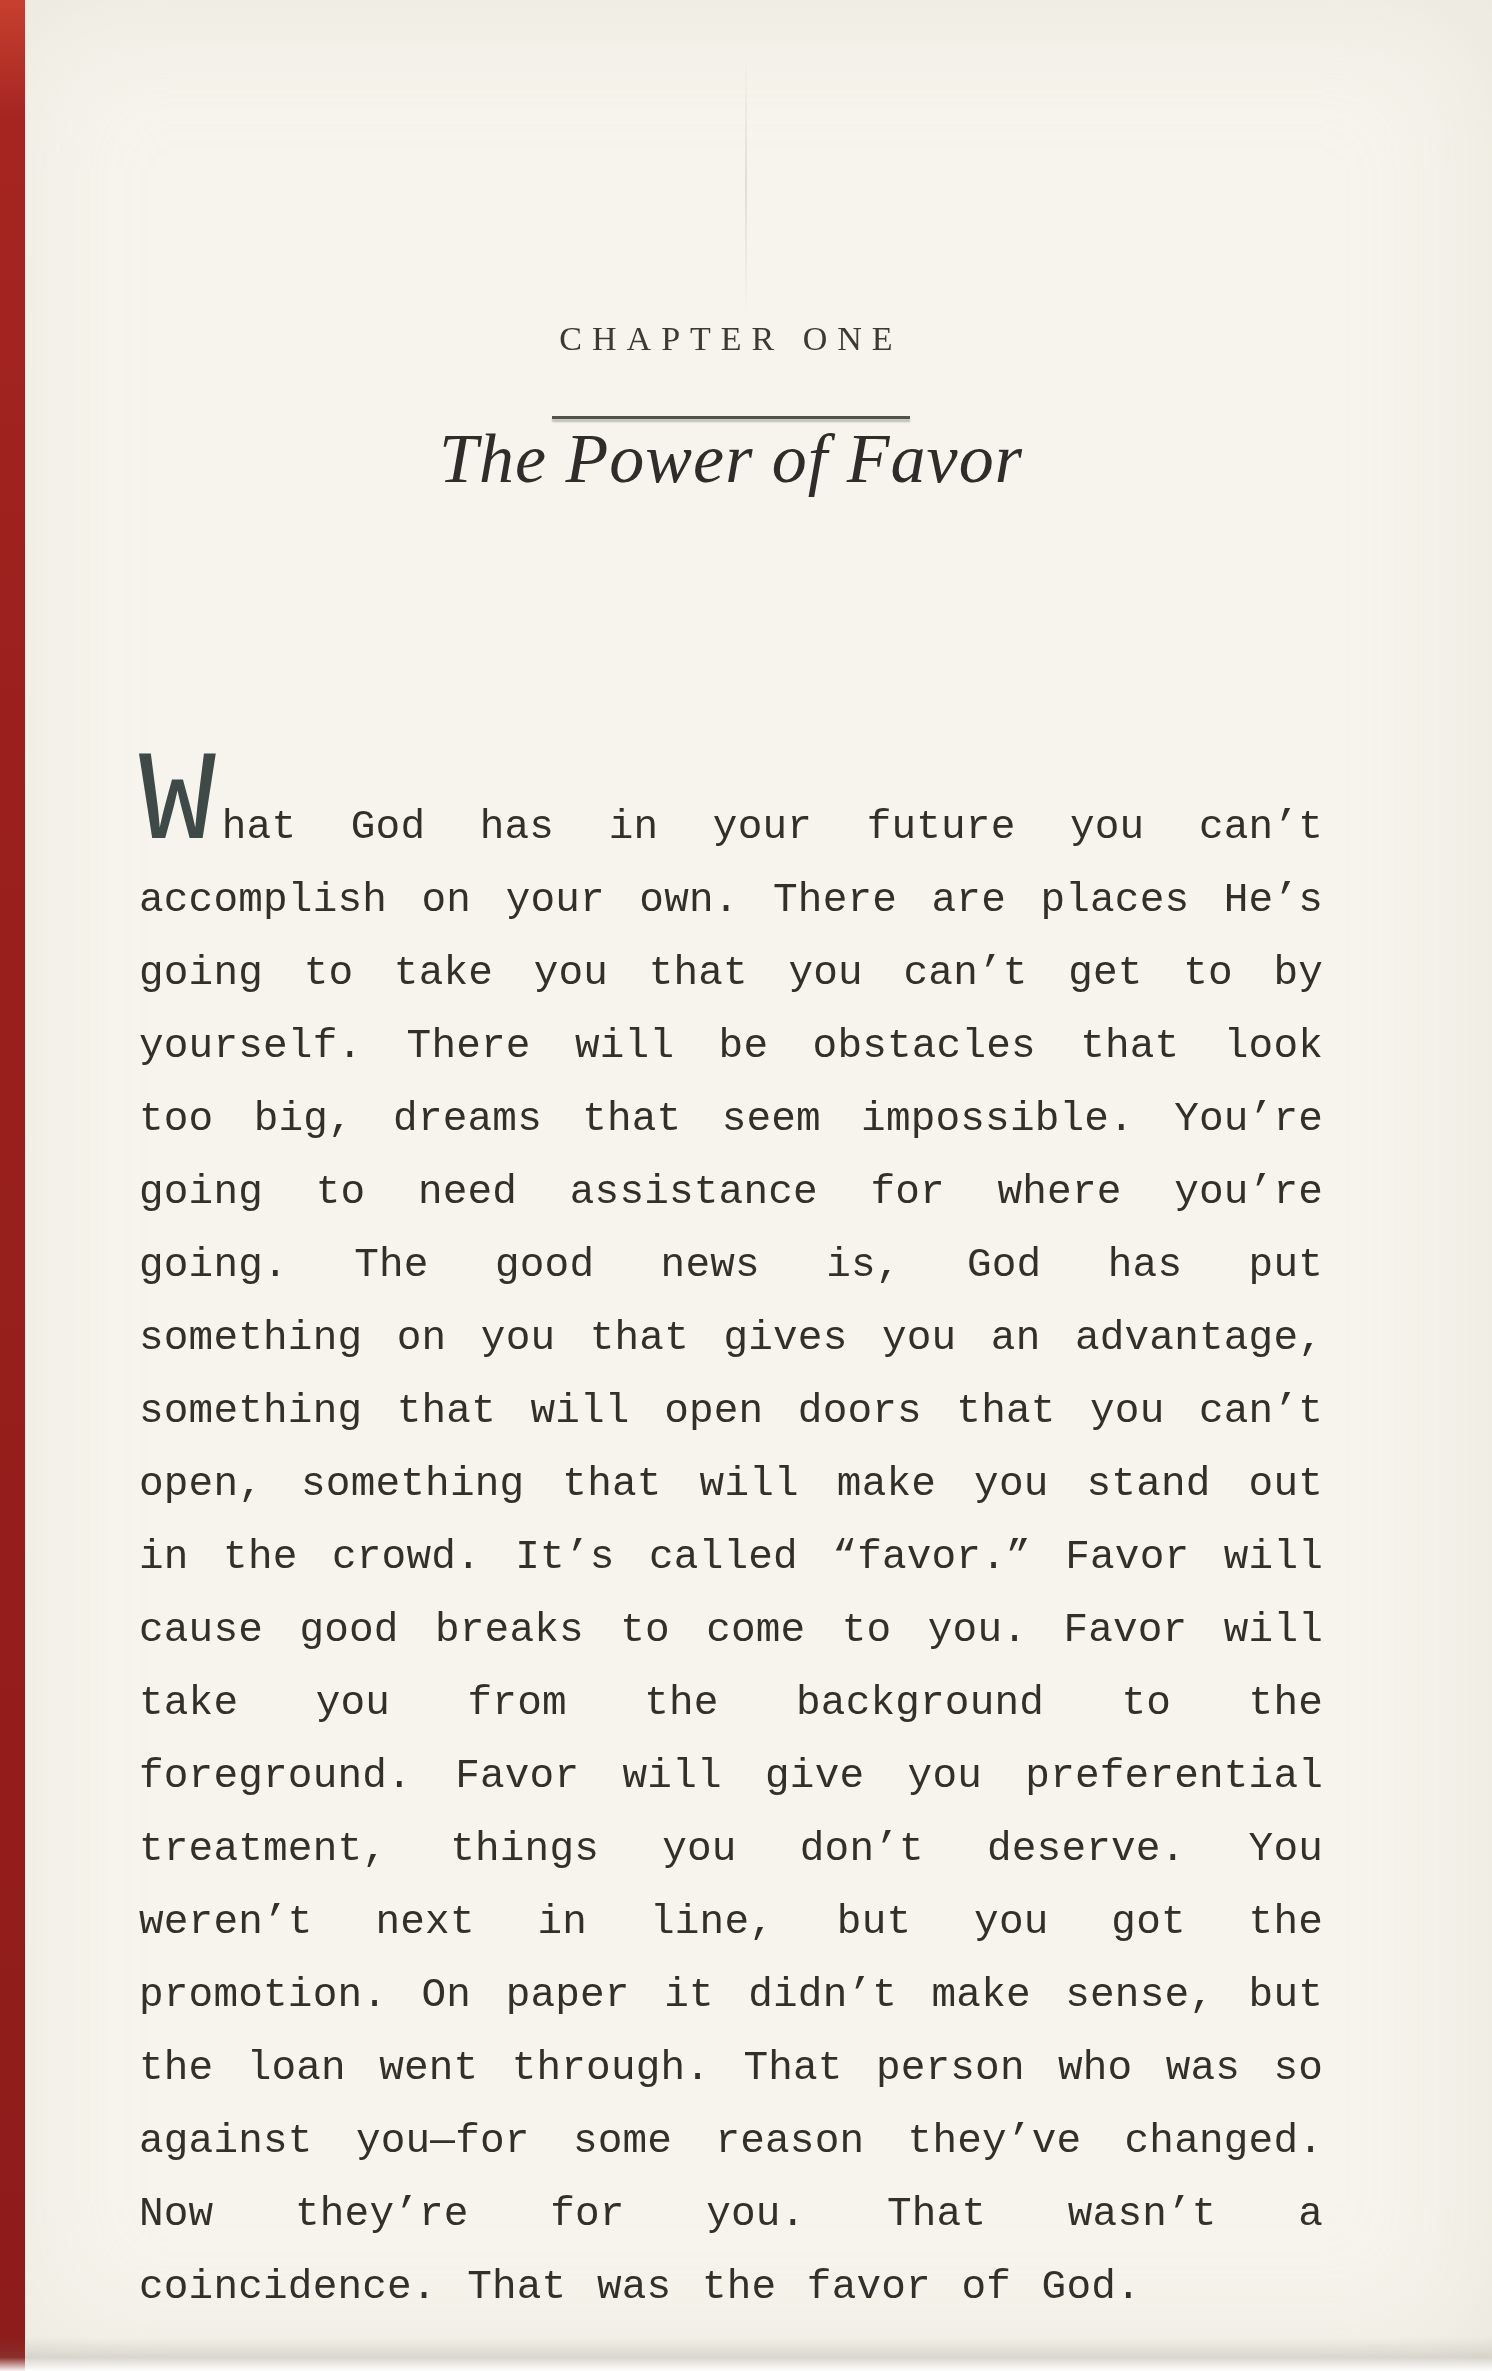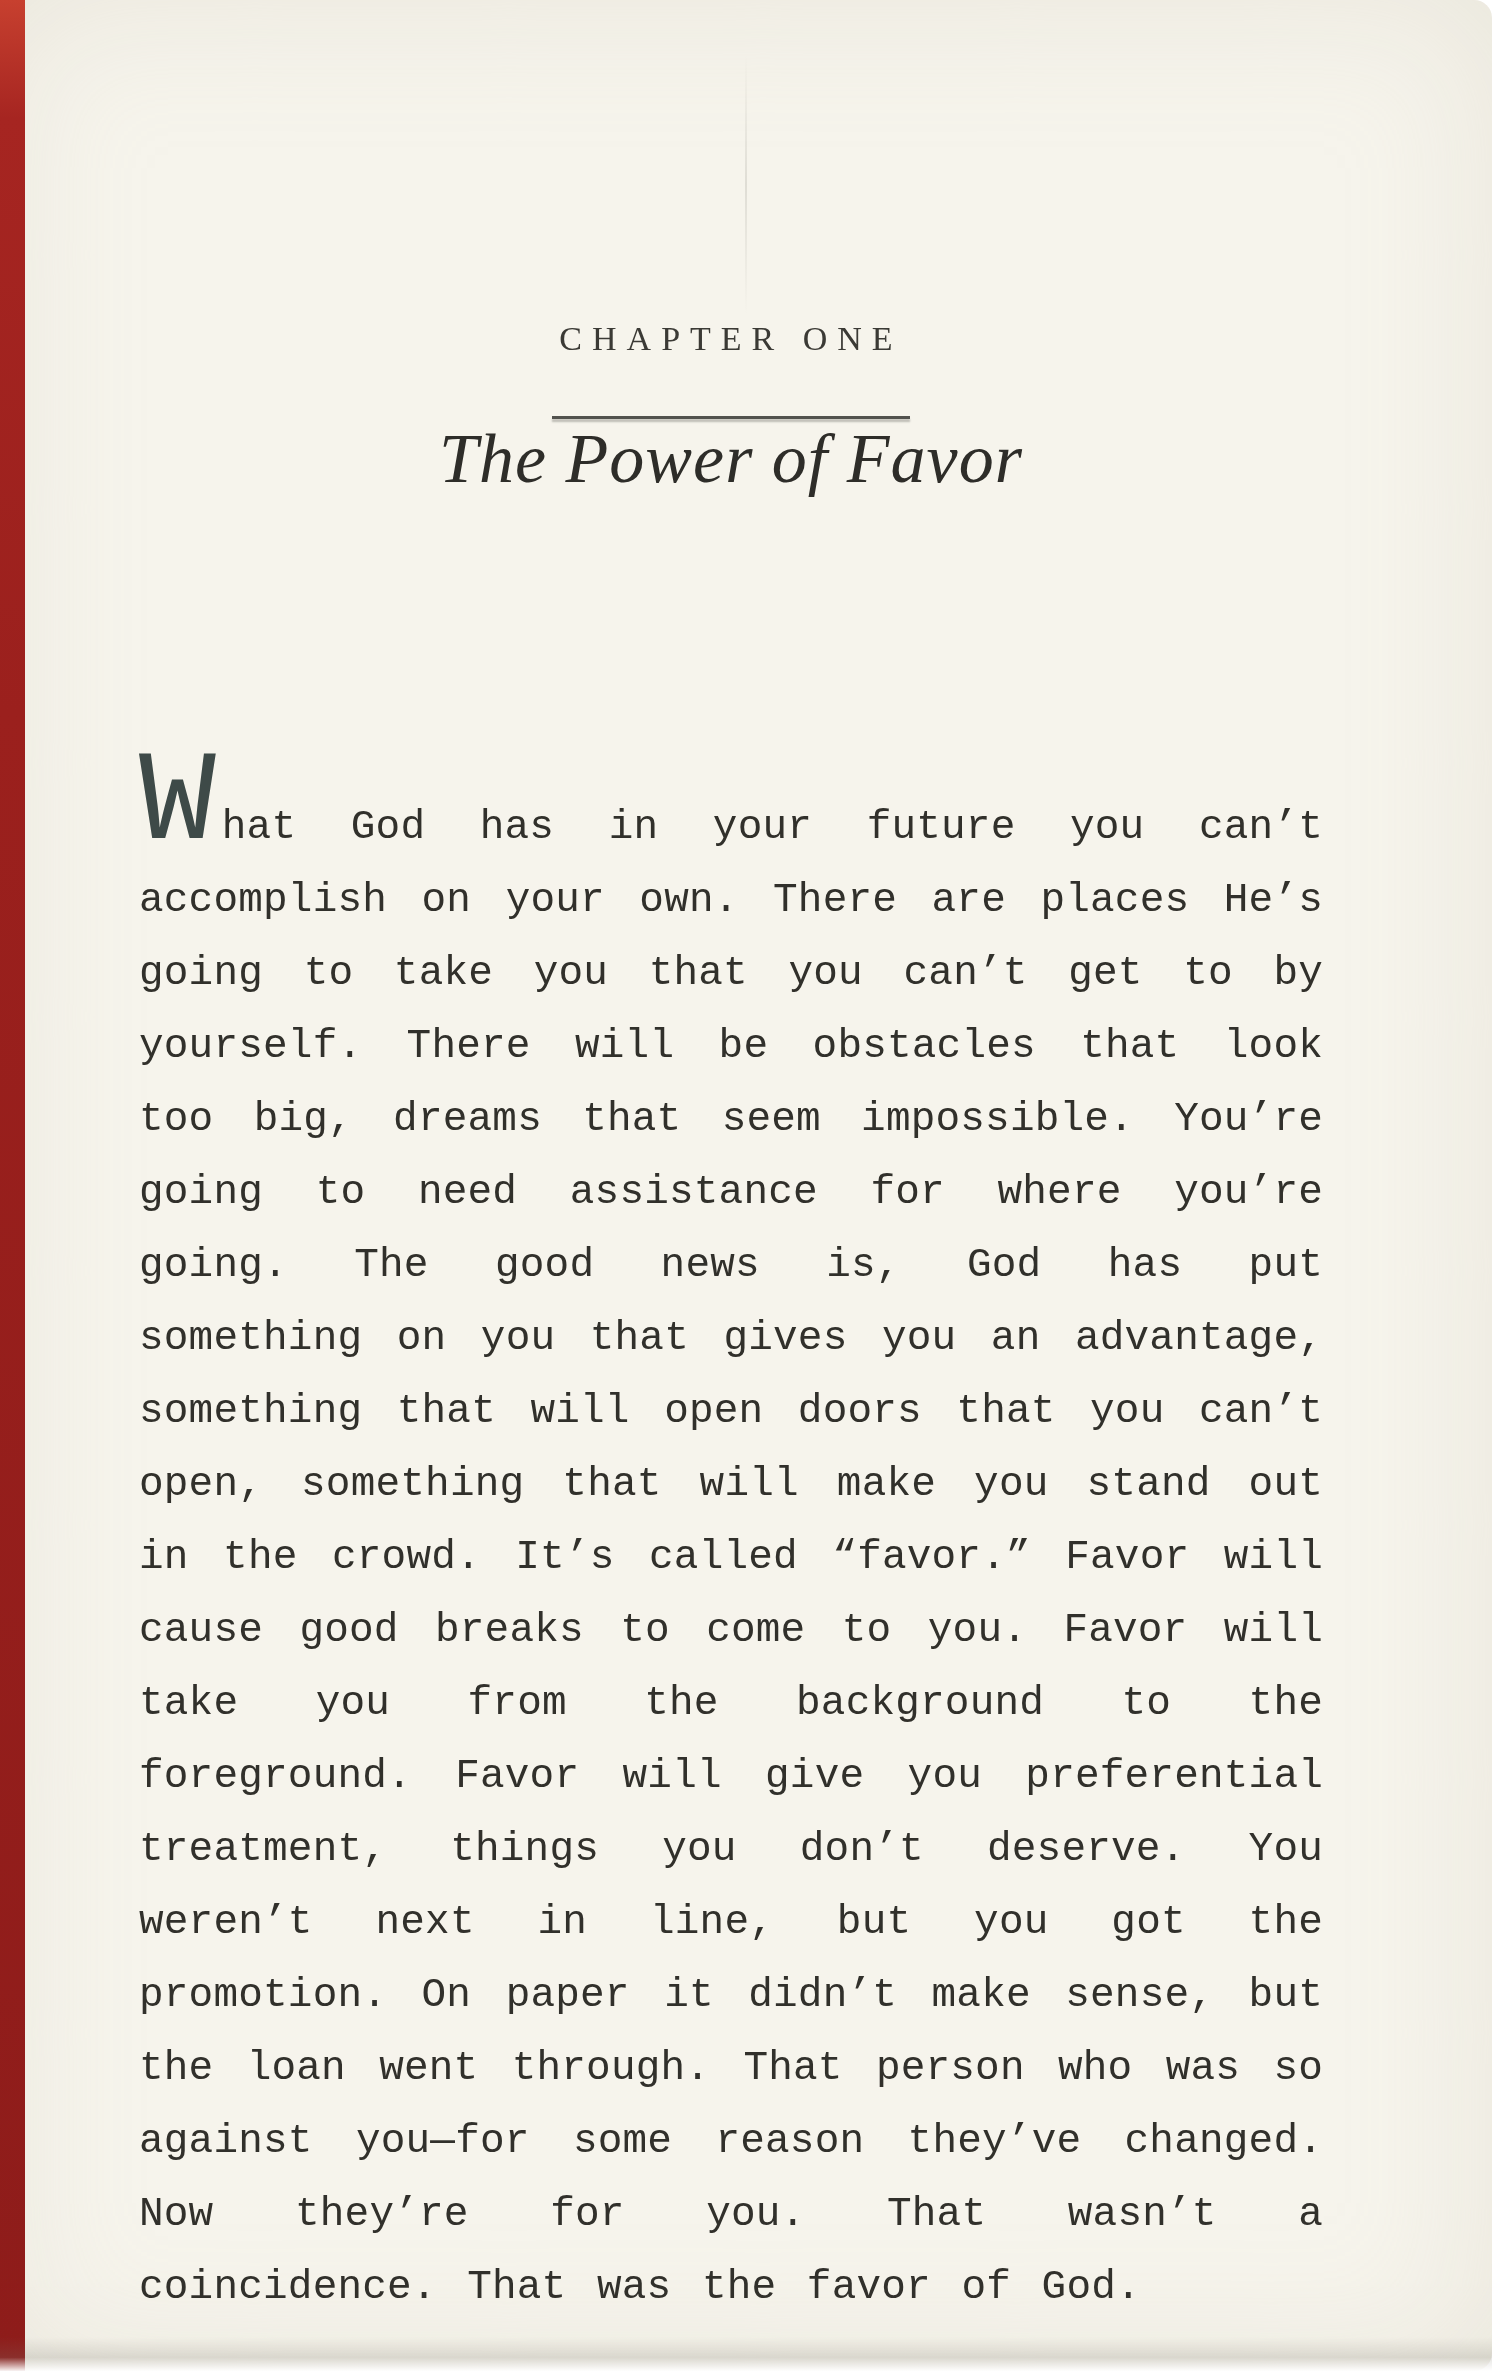--- a/index.html
+++ b/index.html
@@ -12,21 +12,20 @@
   body{
     width:1492px;height:2371px;
     background:#ffffff;
     font-family:"Liberation Serif","DejaVu Serif",serif;
     overflow:hidden;position:relative;
   }
   .page{
     position:absolute;inset:0;
     background:var(--paper);
     box-shadow:inset 0 0 140px rgba(205,200,182,.30);
-    border-radius:18px;
   }
   
   .spine{
     position:absolute;left:0;top:0;width:25px;height:100%;
     background:linear-gradient(to bottom,#c7402f 0%,#a62521 5%,var(--spine-red) 30%,#8e1c1a 100%);
   }
   
   .crease{
     position:absolute;left:745px;top:55px;width:2px;height:260px;
     background:linear-gradient(to bottom,rgba(120,118,108,0),rgba(120,118,108,.18),rgba(120,118,108,0));

